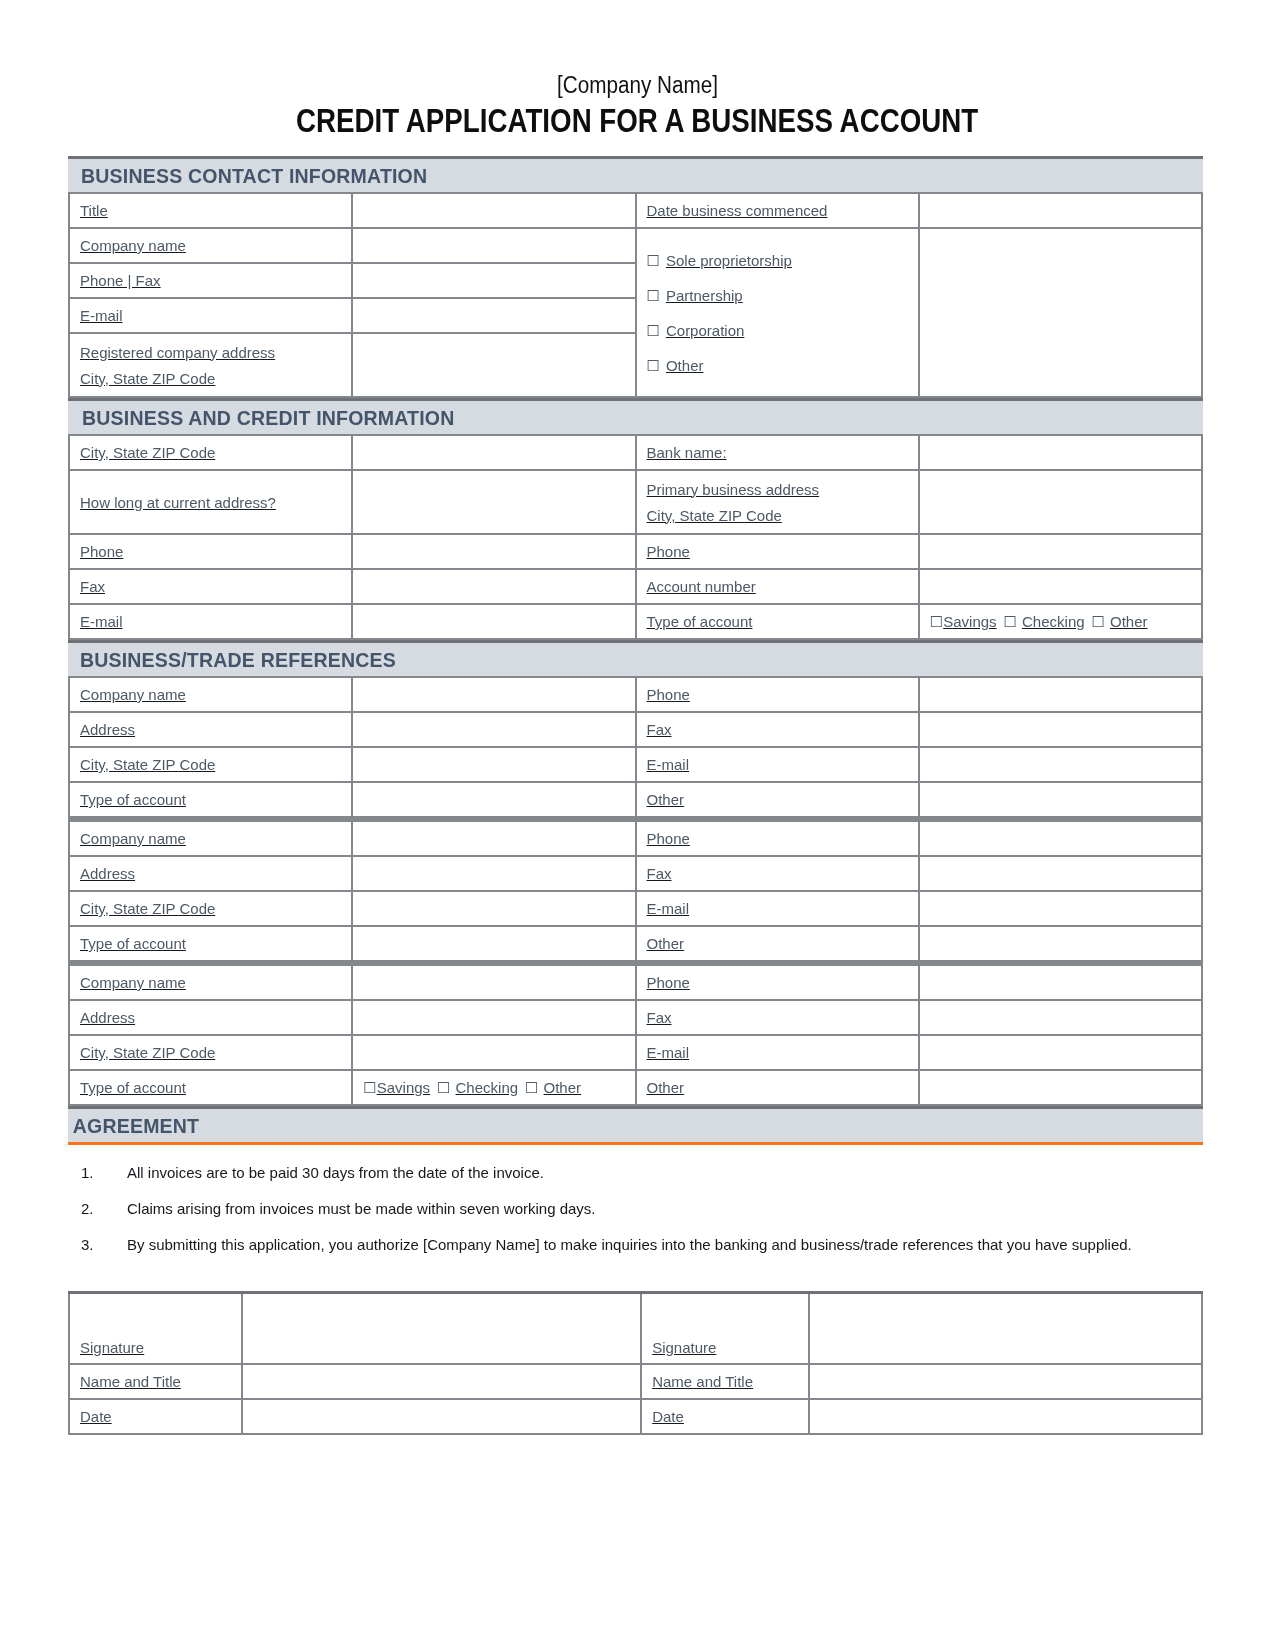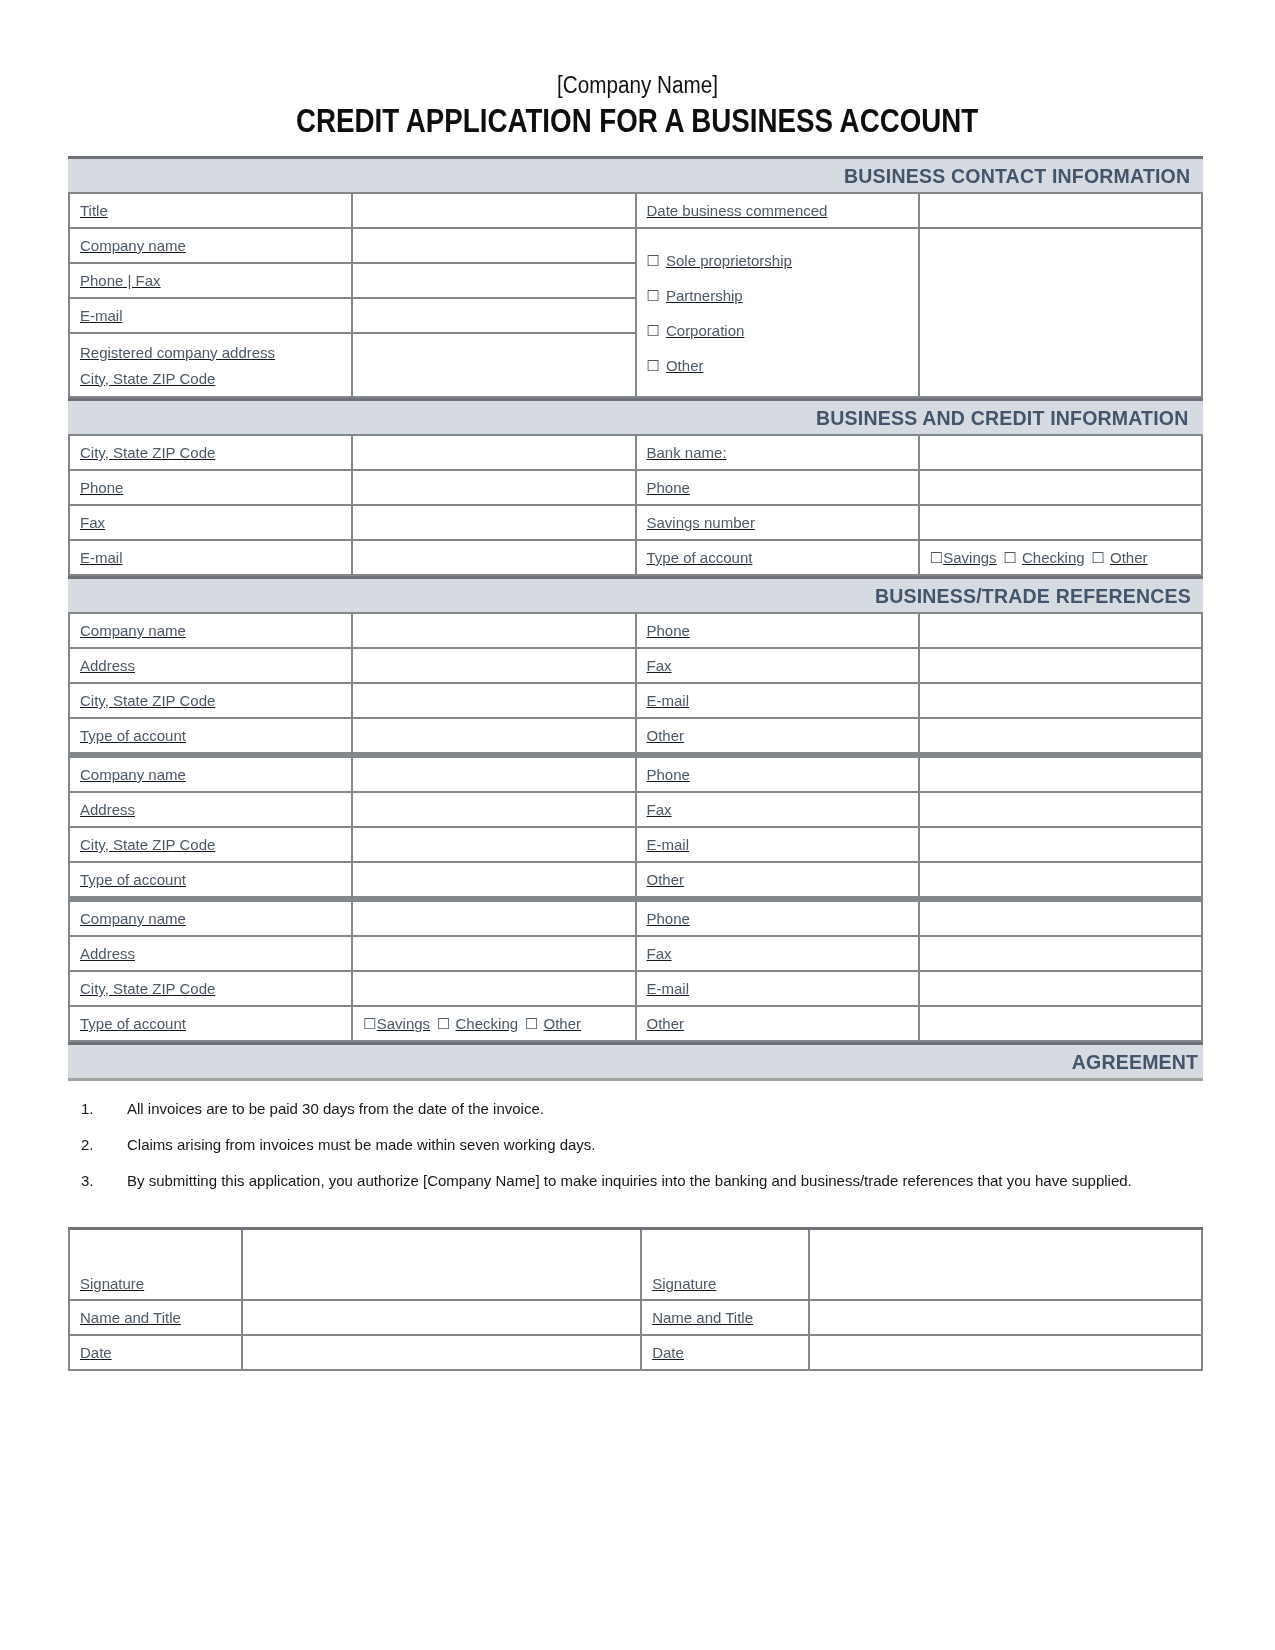--- a/index.html
+++ b/index.html
@@ -24,25 +24,25 @@
     display:inline-block;transform:scaleX(.84);white-space:nowrap;
     margin-bottom:0;
   }
   .doc-head .line{display:block;}
   .doc-head{margin-bottom:14px;}
 
   
   .band{
     background:#d6dbe2;
     border-top:3px solid #6e7277;
-    text-align:right;
+    text-align:left;
     height:33px;line-height:33px;
     margin:0;
   }
-  .band.closed{border-bottom:3px solid #a3a3a3;}
+  .band.closed{border-bottom:3px solid #f97316;}
   .band .band-text{
     font-size:21px;font-weight:bold;color:#44546a;
     display:inline-block;transform:scaleX(.93);letter-spacing:.2px;
   }
 
   
   table.grid{
     width:100%;
     border-collapse:collapse;
     table-layout:fixed;
@@ -164,30 +164,39 @@
           <col style="width:25%">
           <col style="width:25%">
         </colgroup>
       <tbody>
           <tr>
         <td>City, State ZIP Code</td>
         <td class="blank"></td>
         <td>Bank name:</td>
         <td class="blank"></td>
       </tr>
+      <tr class="tall">
+        <td class="top-al">How long at current address?</td>
+        <td class="blank"></td>
+        <td class="top-al two-line">
+          <div>Primary business address</div>
+          <div>City, State ZIP Code</div>
+        </td>
+        <td class="blank"></td>
+      </tr>
       <tr>
         <td>Phone</td>
         <td class="blank"></td>
         <td>Phone</td>
         <td class="blank"></td>
       </tr>
       <tr>
         <td>Fax</td>
         <td class="blank"></td>
-        <td>Savings number</td>
+        <td>Account number</td>
         <td class="blank"></td>
       </tr>
       <tr>
         <td>E-mail</td>
         <td class="blank"></td>
         <td>Type of account</td>
         <td class="cb-group">
           <span class="cb-opt tight"><span class="cb-box">☐</span><span>Savings</span></span><span class="cb-opt"><span class="cb-box">☐</span><span>Checking</span></span><span class="cb-opt"><span class="cb-box">☐</span><span>Other</span></span>
         </td>
       </tr>

